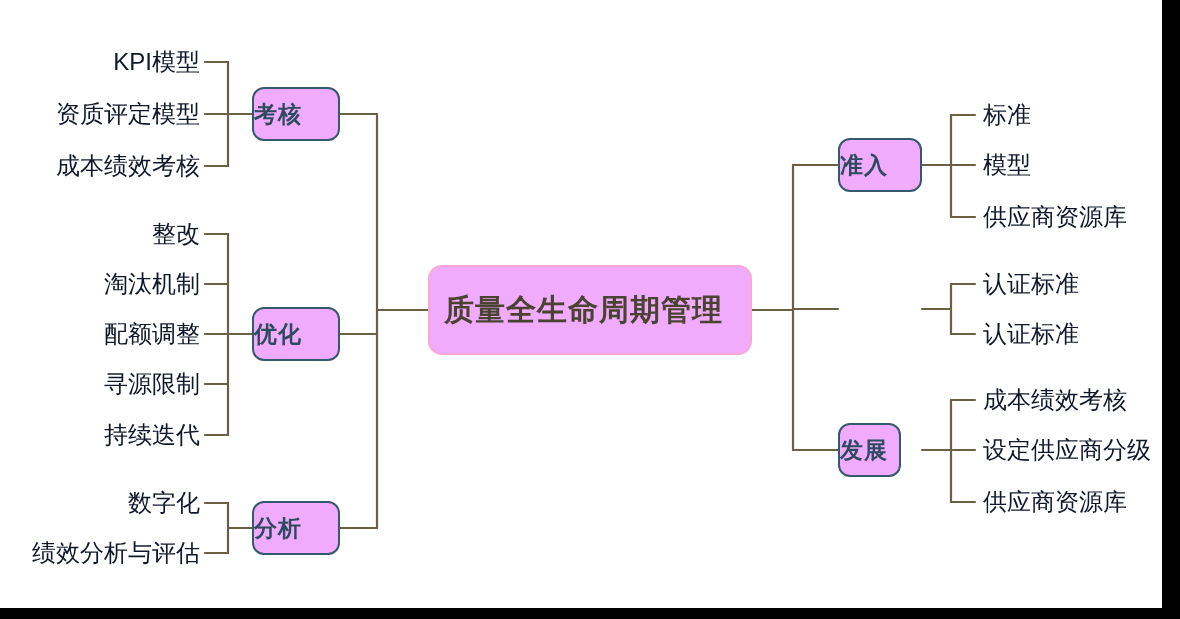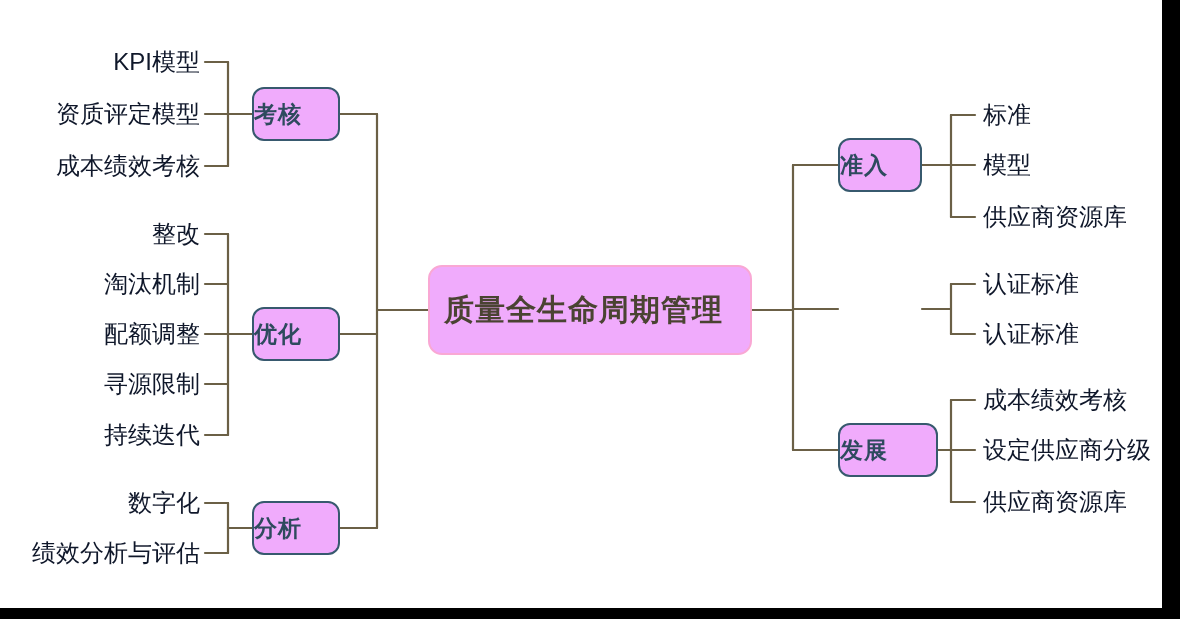--- a/index.html
+++ b/index.html
@@ -158,21 +158,21 @@
 
   <div class="node node-l2" style="left:252px; top:501px; width:88px; height:54px;">
     <span>分析</span>
   </div>
 
   <div class="node node-l2" style="left:838px; top:138px; width:84px; height:54px;">
     <span>准入</span>
   </div>
 
 
-  <div class="node node-l2" style="left:838px; top:423px; width:100px; height:54px;">
+  <div class="node node-l2" style="left:838px; top:423px; width:63px; height:54px;">
     <span>发展</span>
   </div>
 
   <div class="leaf leaf-left" style="right:980px; top:62px;">KPI模型</div>
   <div class="leaf leaf-left" style="right:980px; top:114px;">资质评定模型</div>
   <div class="leaf leaf-left" style="right:980px; top:166px;">成本绩效考核</div>
 
   <div class="leaf leaf-left" style="right:980px; top:234px;">整改</div>
   <div class="leaf leaf-left" style="right:980px; top:284px;">淘汰机制</div>
   <div class="leaf leaf-left" style="right:980px; top:334px;">配额调整</div>

